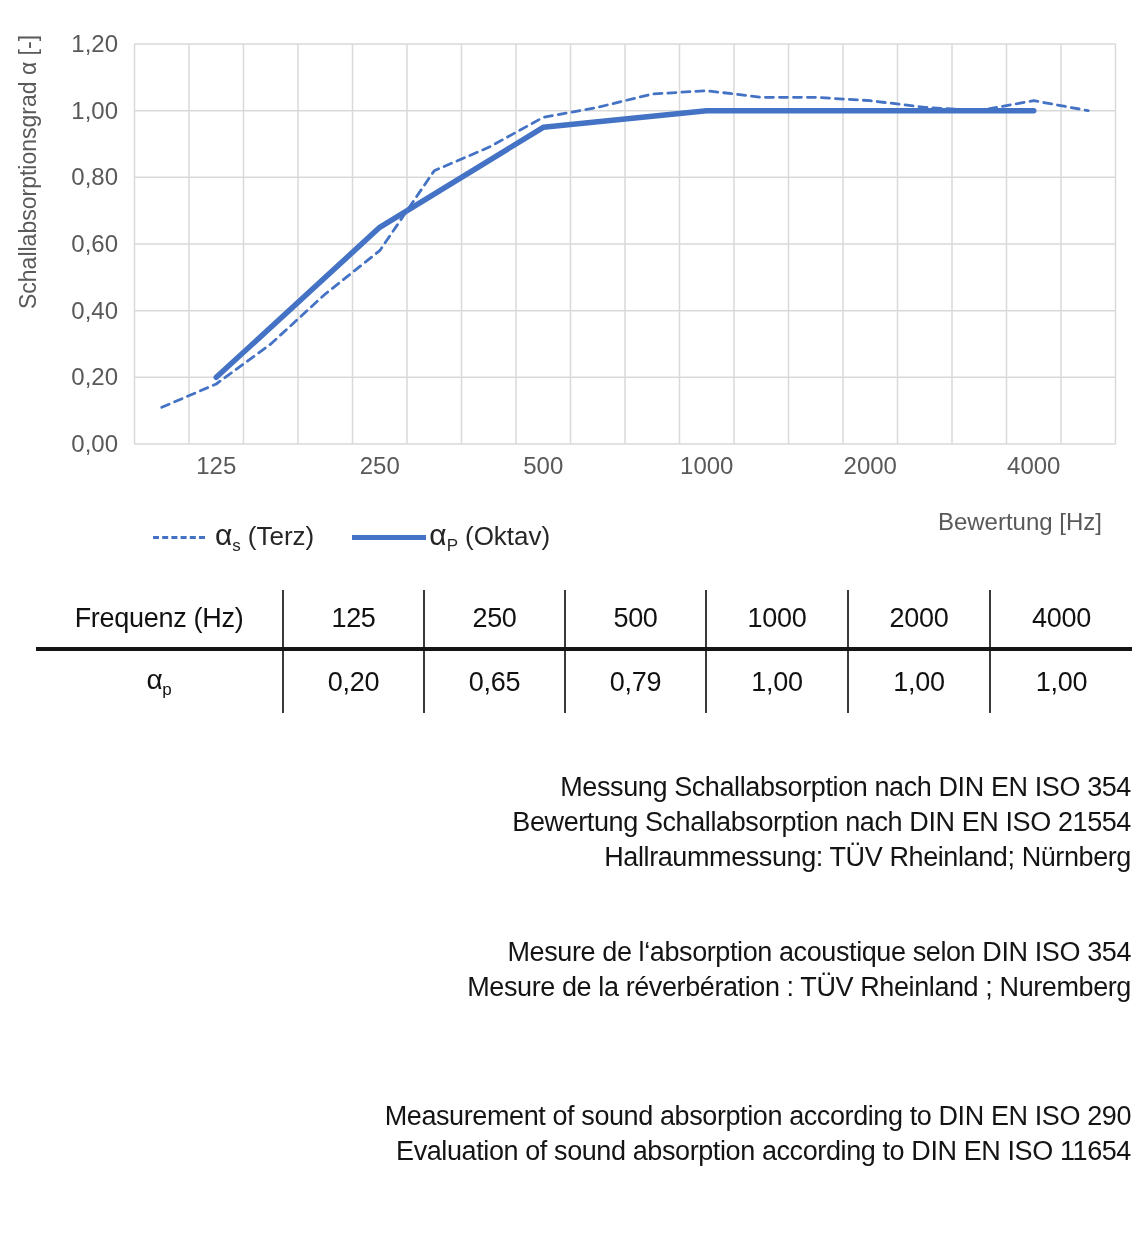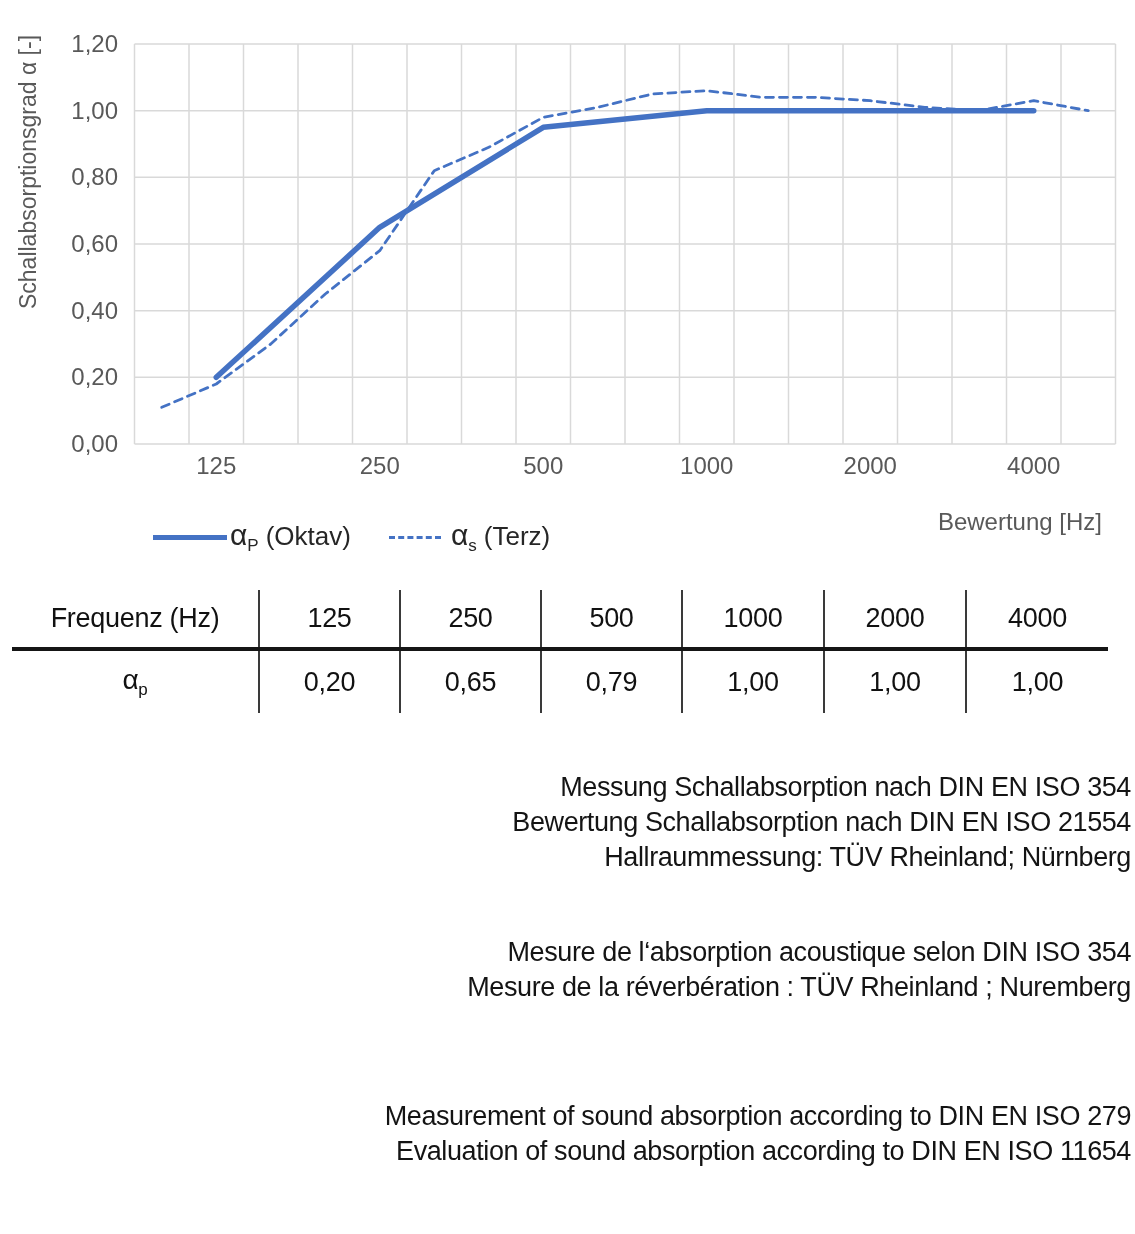--- a/index.html
+++ b/index.html
@@ -16,21 +16,21 @@
   .sw-dashed { width:52px; height:0; border-top:3px dashed #4472C4; margin-right:10px; display:inline-block; }
   .sw-solid  { width:74px; height:5px; background:#4472C4; margin-right:3px; display:inline-block; }
   .leg-text { font-size:26px; white-space:nowrap; }
   .leg-text .sym { font-size:30px; }
   .leg-text sub { font-size:17px; }
   .leg-text .lbl { margin-left:7px; }
 
   .xaxis-title { position:absolute; top:508px; right:33px; font-size:24px; color:#595959; }
 
   
-  table.abs { position:absolute; top:590px; left:12px; border-collapse:collapse; table-layout:fixed; text-align:center; color:#111; }
+  table.abs { position:absolute; top:590px; left:36px; border-collapse:collapse; table-layout:fixed; text-align:center; color:#111; }
   table.abs th, table.abs td { font-weight:normal; font-size:27px; letter-spacing:-0.3px; padding:0; }
   table.abs th, table.abs td { border-right:2px solid #3a3a3a; }
   table.abs th:last-child, table.abs td:last-child { border-right:none; }
   table.abs thead th { height:57px; border-bottom:4px solid #151515; }
   table.abs tbody td { height:62px; }
   table.abs .sym { font-size:28px; }
   table.abs sub { font-size:17px; }
 
   
   .note { position:absolute; right:4px; text-align:right; font-size:27px; line-height:35px;
@@ -91,26 +91,26 @@
           <text x="543.25" y="474" text-anchor="middle" font-size="24" fill="#595959">500</text>
           <text x="706.75" y="474" text-anchor="middle" font-size="24" fill="#595959">1000</text>
           <text x="870.25" y="474" text-anchor="middle" font-size="24" fill="#595959">2000</text>
           <text x="1033.75" y="474" text-anchor="middle" font-size="24" fill="#595959">4000</text>
         </g>
       <text id="y-title" text-anchor="middle" font-size="23" transform="translate(36,172) rotate(-90)" fill="#595959">Schallabsorptionsgrad α [-]</text>
     </svg>
 
     <div class="legend">
       <span class="entry">
+        <span class="sw-dashed"></span>
+        <span class="leg-text"><span class="sym">α</span><sub>s</sub><span class="lbl">(Terz)</span></span>
+      </span>
+      <span class="entry">
         <span class="sw-solid"></span>
         <span class="leg-text"><span class="sym">α</span><sub>P</sub><span class="lbl">(Oktav)</span></span>
-      </span>
-      <span class="entry">
-        <span class="sw-dashed"></span>
-        <span class="leg-text"><span class="sym">α</span><sub>s</sub><span class="lbl">(Terz)</span></span>
       </span>
     </div>
 
     <div class="xaxis-title">Bewertung [Hz]</div>
   </div>
 
   <table class="abs">
     <colgroup>
       <col style="width:247px">
       <col style="width:141px">
@@ -147,17 +147,17 @@
   <div class="note note-de">
     <div>Messung Schallabsorption nach DIN EN ISO 354</div>
     <div>Bewertung Schallabsorption nach DIN EN ISO 21554</div>
     <div>Hallraummessung: TÜV Rheinland; Nürnberg</div>
   </div>
   <div class="note note-fr">
     <div>Mesure de l‘absorption acoustique selon DIN ISO 354</div>
     <div>Mesure de la réverbération : TÜV Rheinland ; Nuremberg</div>
   </div>
   <div class="note note-en">
-    <div>Measurement of sound absorption according to DIN EN ISO 279</div>
+    <div>Measurement of sound absorption according to DIN EN ISO 290</div>
     <div>Evaluation of sound absorption according to DIN EN ISO 11654</div>
   </div>
 
 </div>
 
 </body></html>

